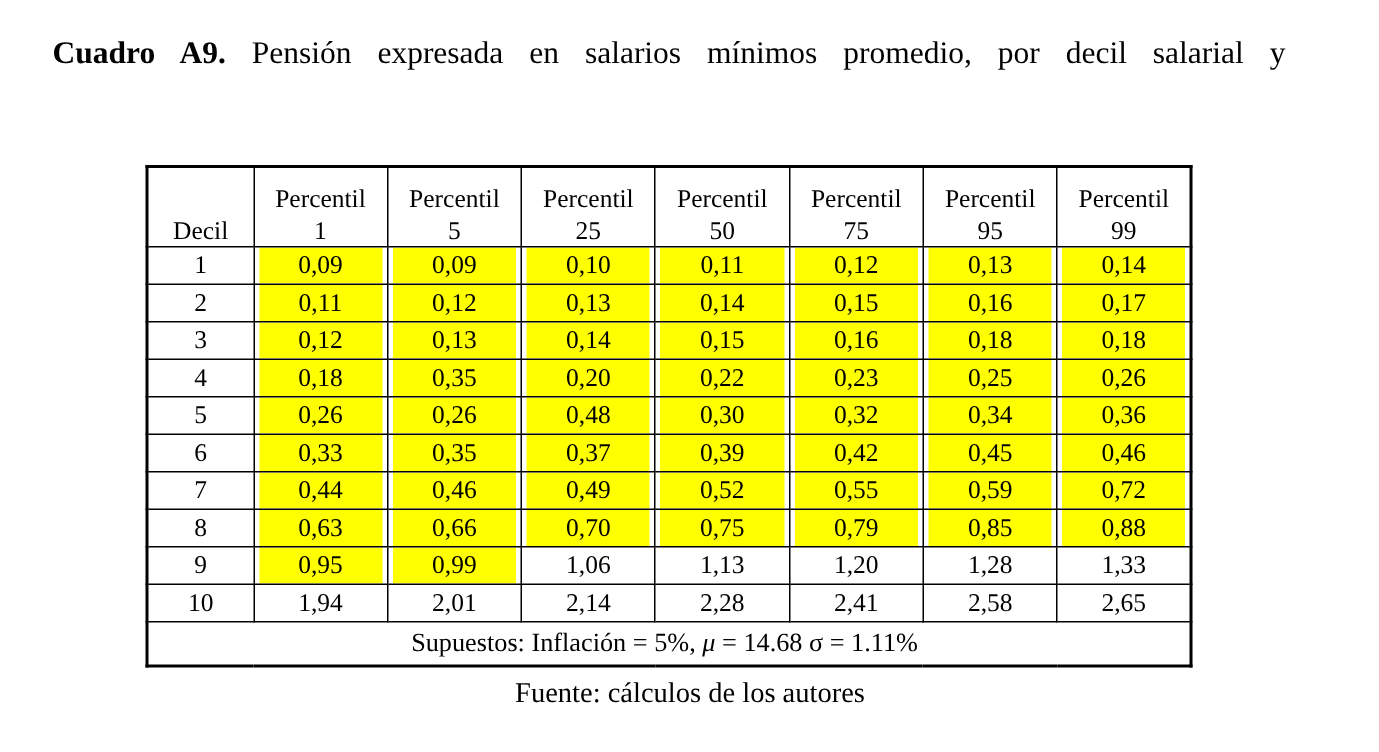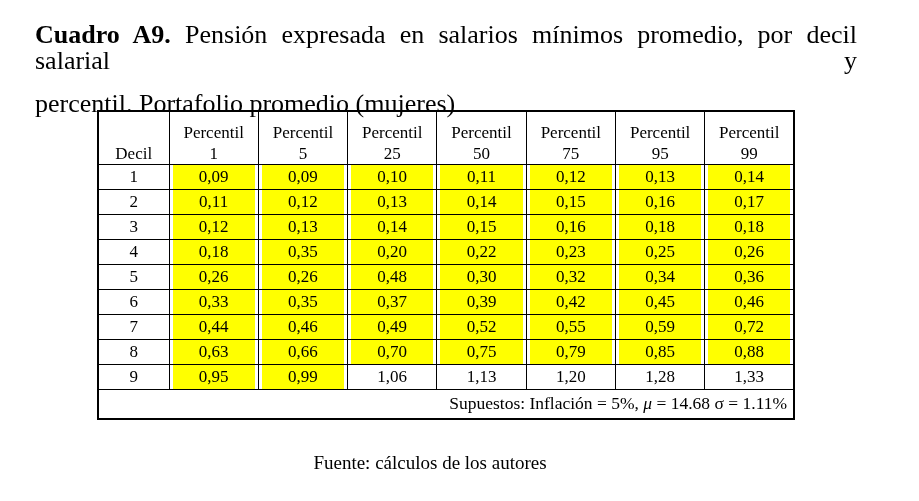--- a/index.html
+++ b/index.html
@@ -11,21 +11,21 @@
     color: #000000;
     font-family: "Liberation Serif", serif;
     overflow: hidden;
     position: relative;
   }
   .title {
     position: absolute;
     left: 35px;
     top: 22px;
     width: 822px;
-    font-size: 26px;
+    font-size: 21px;
     line-height: 26px;
   }
   .title-line1 {
     text-align: justify;
     text-align-last: justify;
   }
   .title-line2 {
     margin-top: 17px;
     text-align: left;
   }
@@ -52,41 +52,40 @@
   .cell-inner {
     margin: 0 3px;
     height: 24px;
     display: flex;
     align-items: center;
     justify-content: center;
   }
   .hl { background: var(--hl, #FFFF00); }
   tr.footer-row { height: 30px; }
   tr.footer-row td {
-    text-align: right;
+    text-align: center;
     padding: 2px 6px 3px 0;
     font-size: 17.5px;
     vertical-align: middle;
   }
   .mu { font-style: italic; }
   .source {
     position: absolute;
-    left: 82px;
+    left: 112px;
     top: 452px;
     width: 696px;
     text-align: center;
     font-size: 19px;
   }
 </style>
 </head>
 <body>
 
 <div class="title">
   <div class="title-line1"><b>Cuadro A9.</b><span> Pensión expresada en salarios mínimos promedio, por decil salarial y</span></div>
-  <div class="title-line2">percentil. Portafolio promedio (mujeres)</div>
 </div>
 
 <table class="pension">
   <colgroup>
     <col style="width:71px">
     <col style="width:89.3px">
       <col style="width:89.3px">
       <col style="width:89.3px">
       <col style="width:89.3px">
       <col style="width:89.3px">
@@ -334,20 +333,44 @@
           <div class="cell-inner">1,13</div>
         </td>
         <td>
           <div class="cell-inner">1,20</div>
         </td>
         <td>
           <div class="cell-inner">1,28</div>
         </td>
         <td>
           <div class="cell-inner">1,33</div>
+        </td>
+      </tr>
+      <tr>
+        <td>10</td>
+        <td>
+          <div class="cell-inner">1,94</div>
+        </td>
+        <td>
+          <div class="cell-inner">2,01</div>
+        </td>
+        <td>
+          <div class="cell-inner">2,14</div>
+        </td>
+        <td>
+          <div class="cell-inner">2,28</div>
+        </td>
+        <td>
+          <div class="cell-inner">2,41</div>
+        </td>
+        <td>
+          <div class="cell-inner">2,58</div>
+        </td>
+        <td>
+          <div class="cell-inner">2,65</div>
         </td>
       </tr>
     </tbody>
   <tfoot>
     <tr class="footer-row">
       <td colspan="8"><span>Supuestos: Inflación = 5%,  </span><span class="mu">μ</span><span> = 14.68 σ = 1.11%</span></td>
     </tr>
   </tfoot>
 </table>
 

